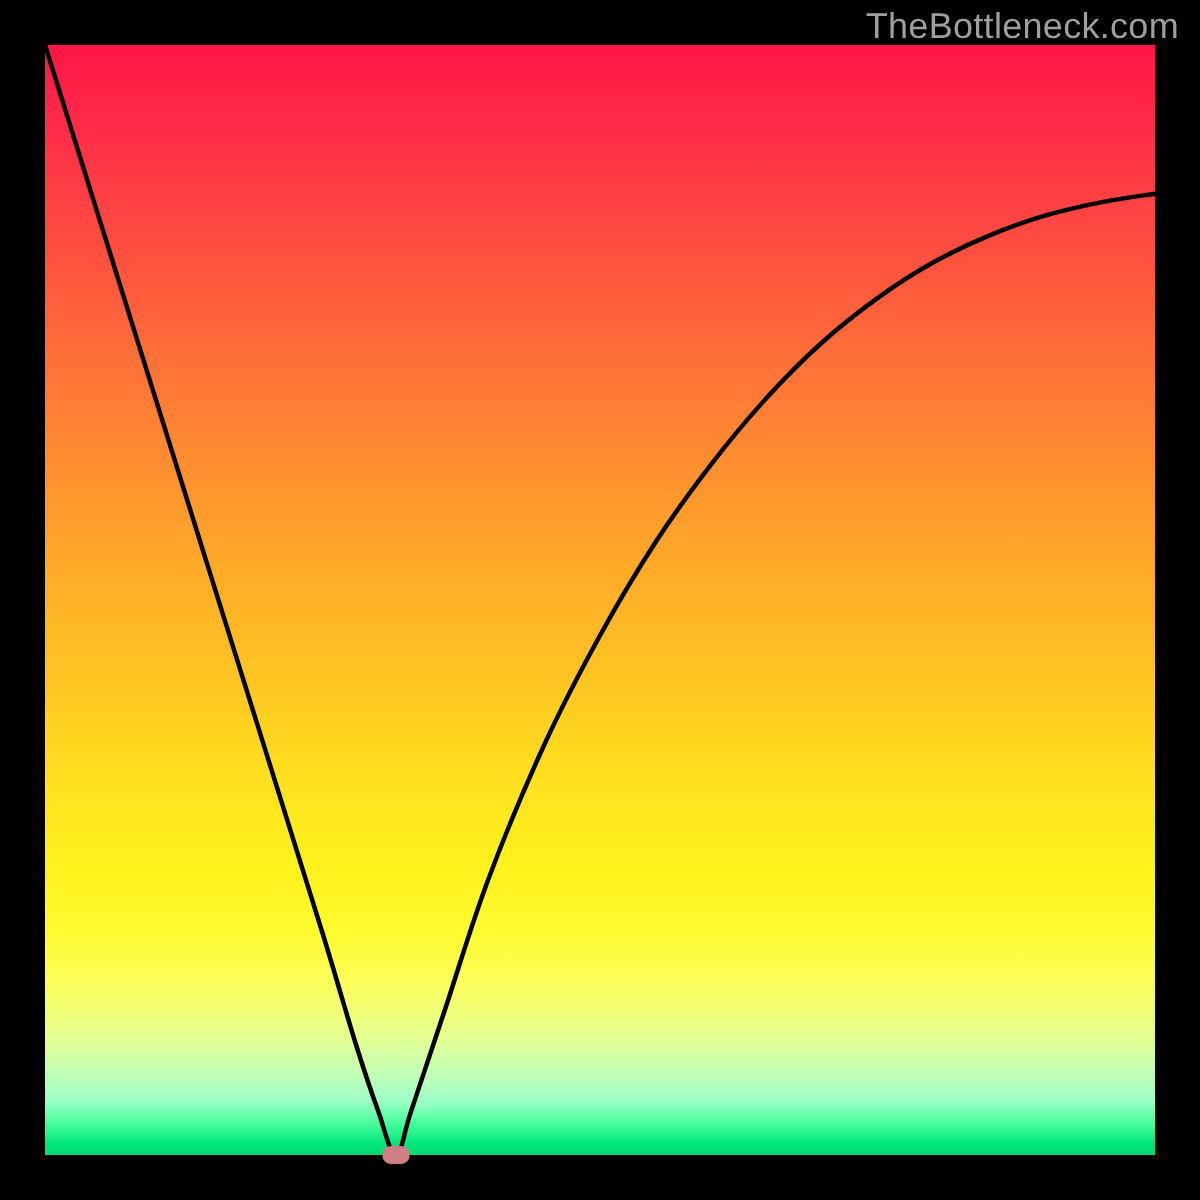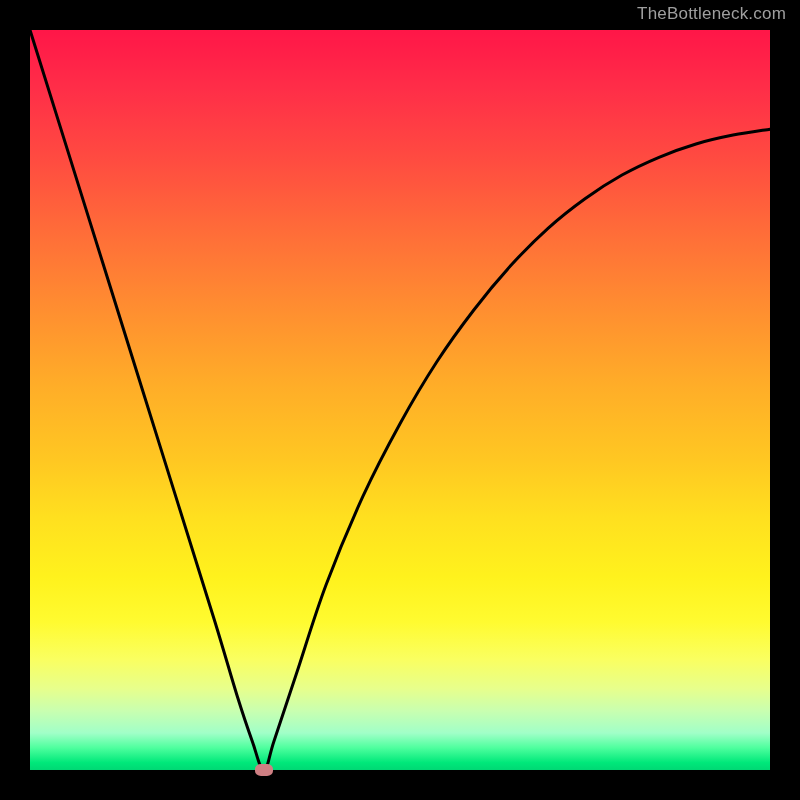--- a/index.html
+++ b/index.html
@@ -43,21 +43,21 @@
       #4eff9e 97%,
       #00e87a 99%,
       #00d874 100%
     );
   }
   .watermark {
     position: absolute;
     top: 4px;
     right: 14px;
     color: #9f9f9f;
-    font-size: 17px;
+    font-size: 24px;
     font-weight: 500;
     letter-spacing: 0.2px;
     user-select: none;
   }
   svg.curve {
     position: absolute;
     left: 0;
     top: 0;
     width: 740px;
     height: 740px;

